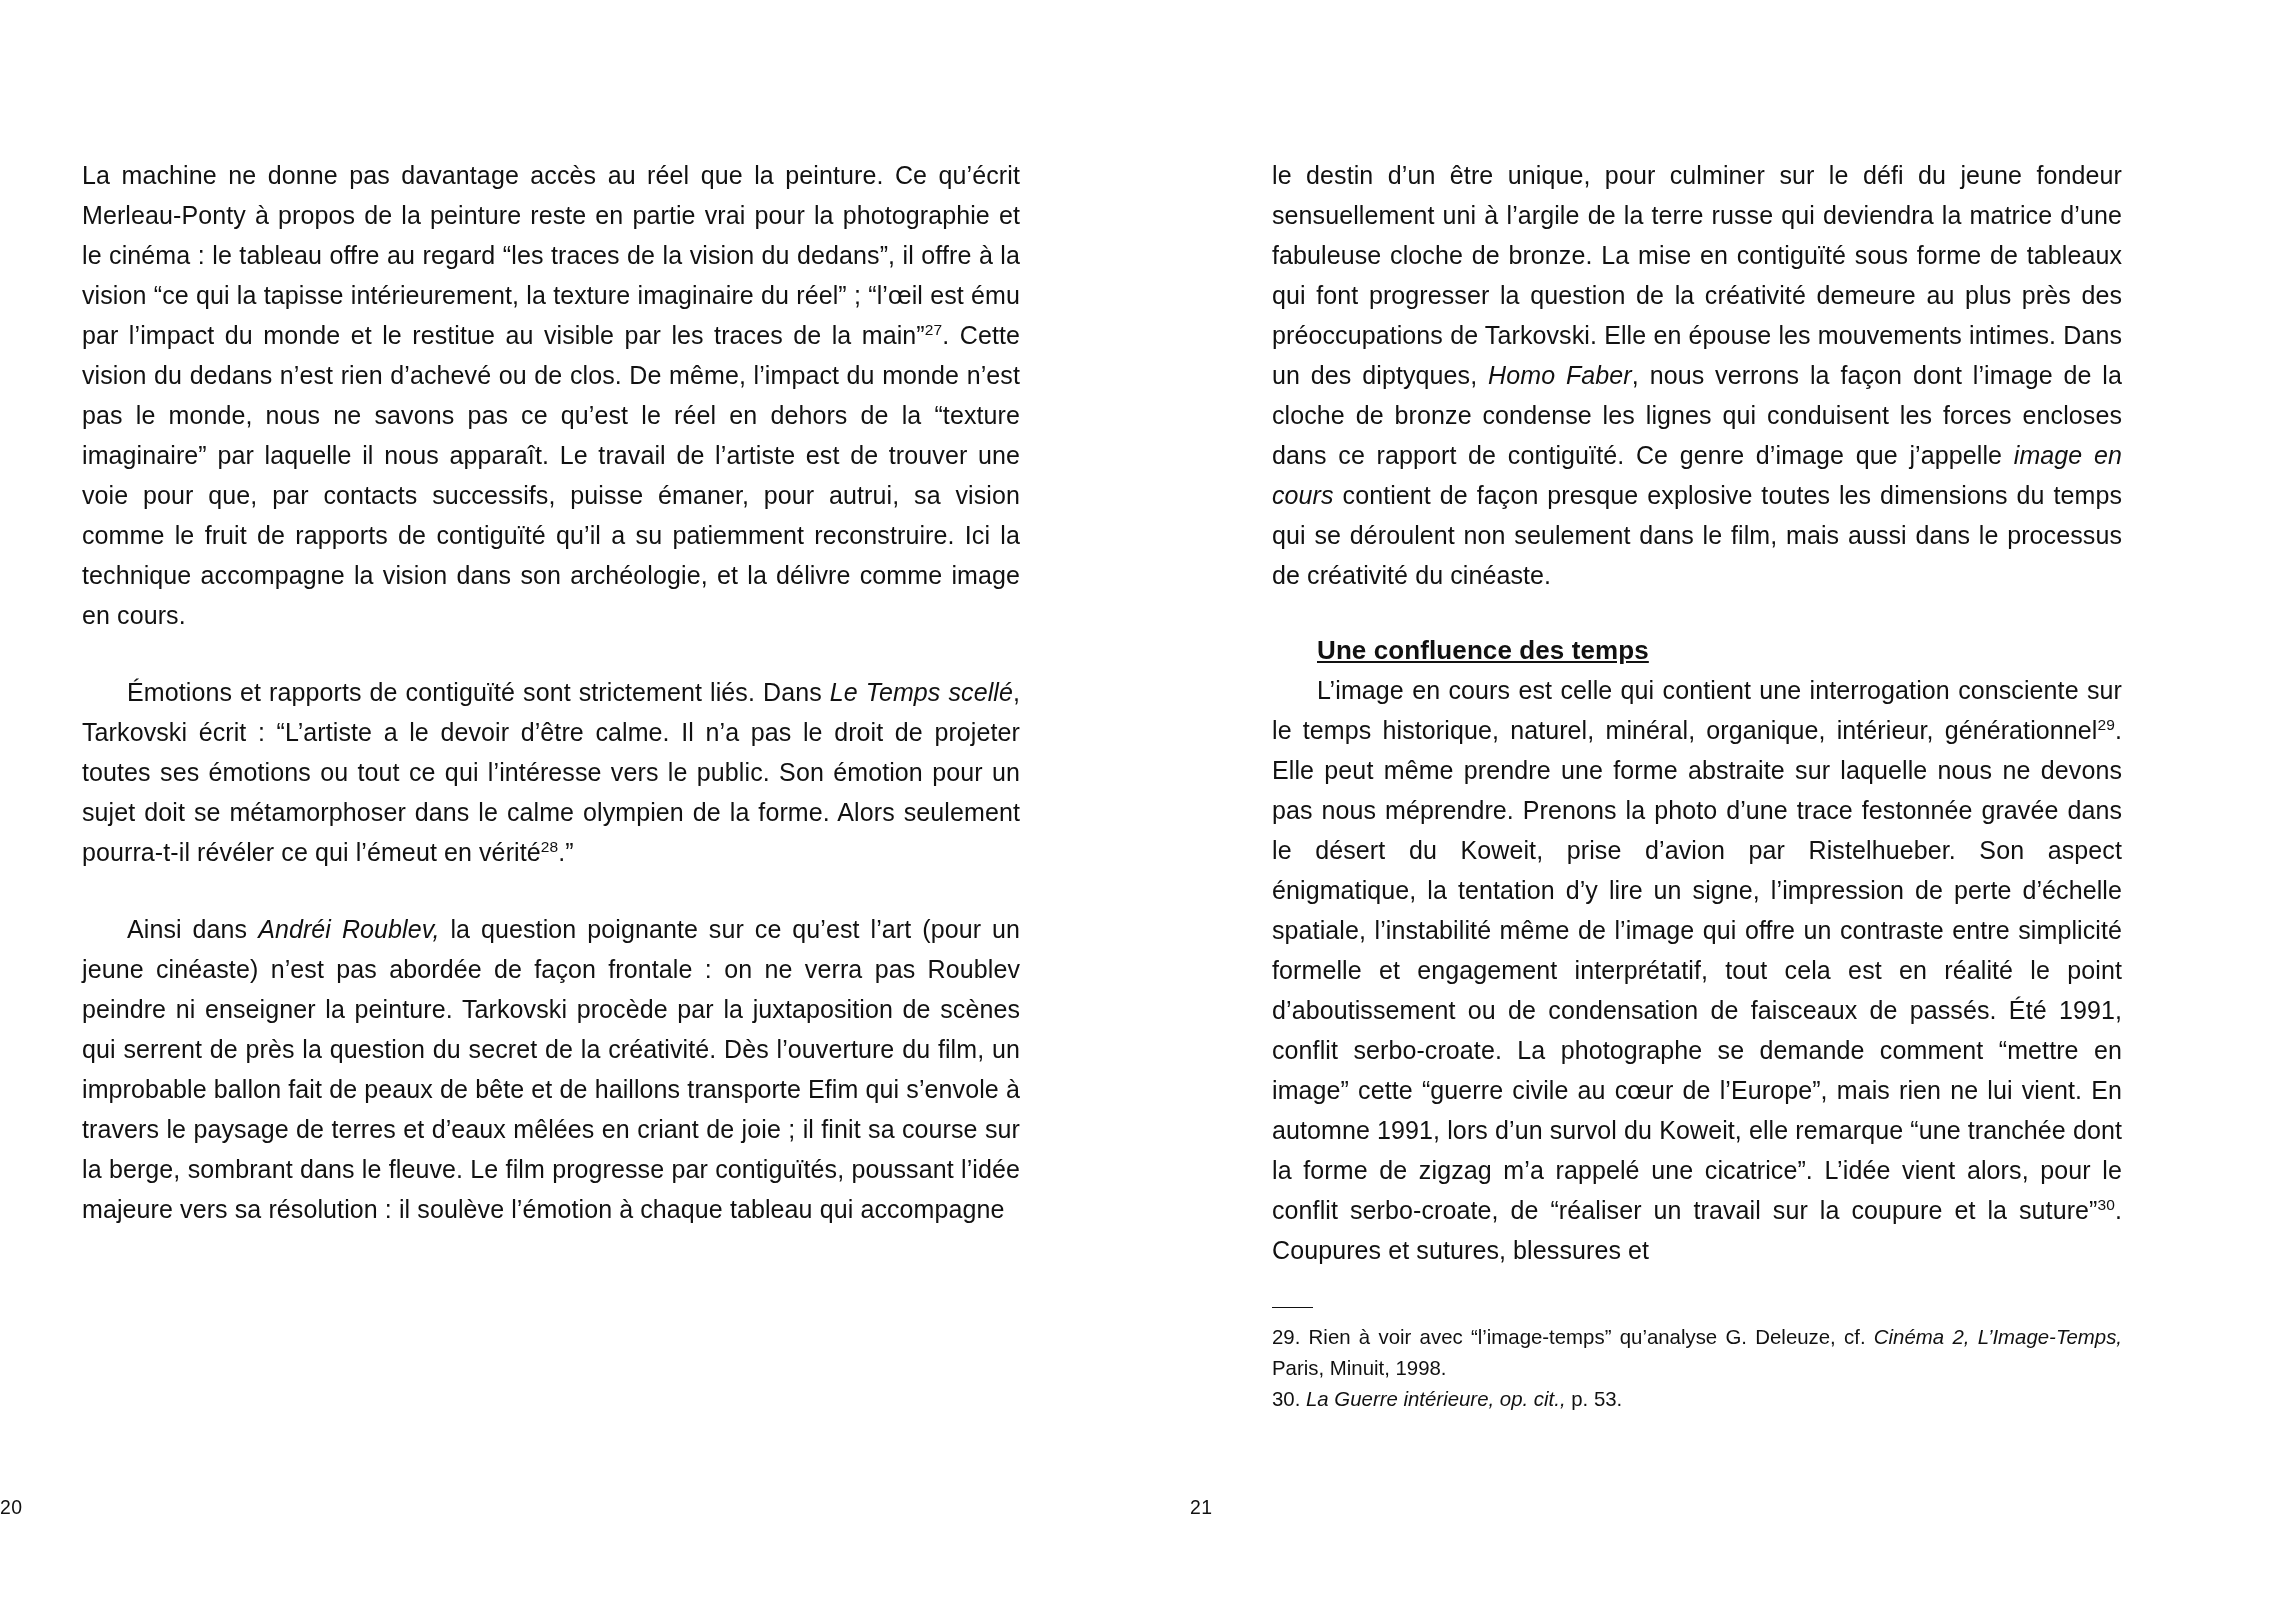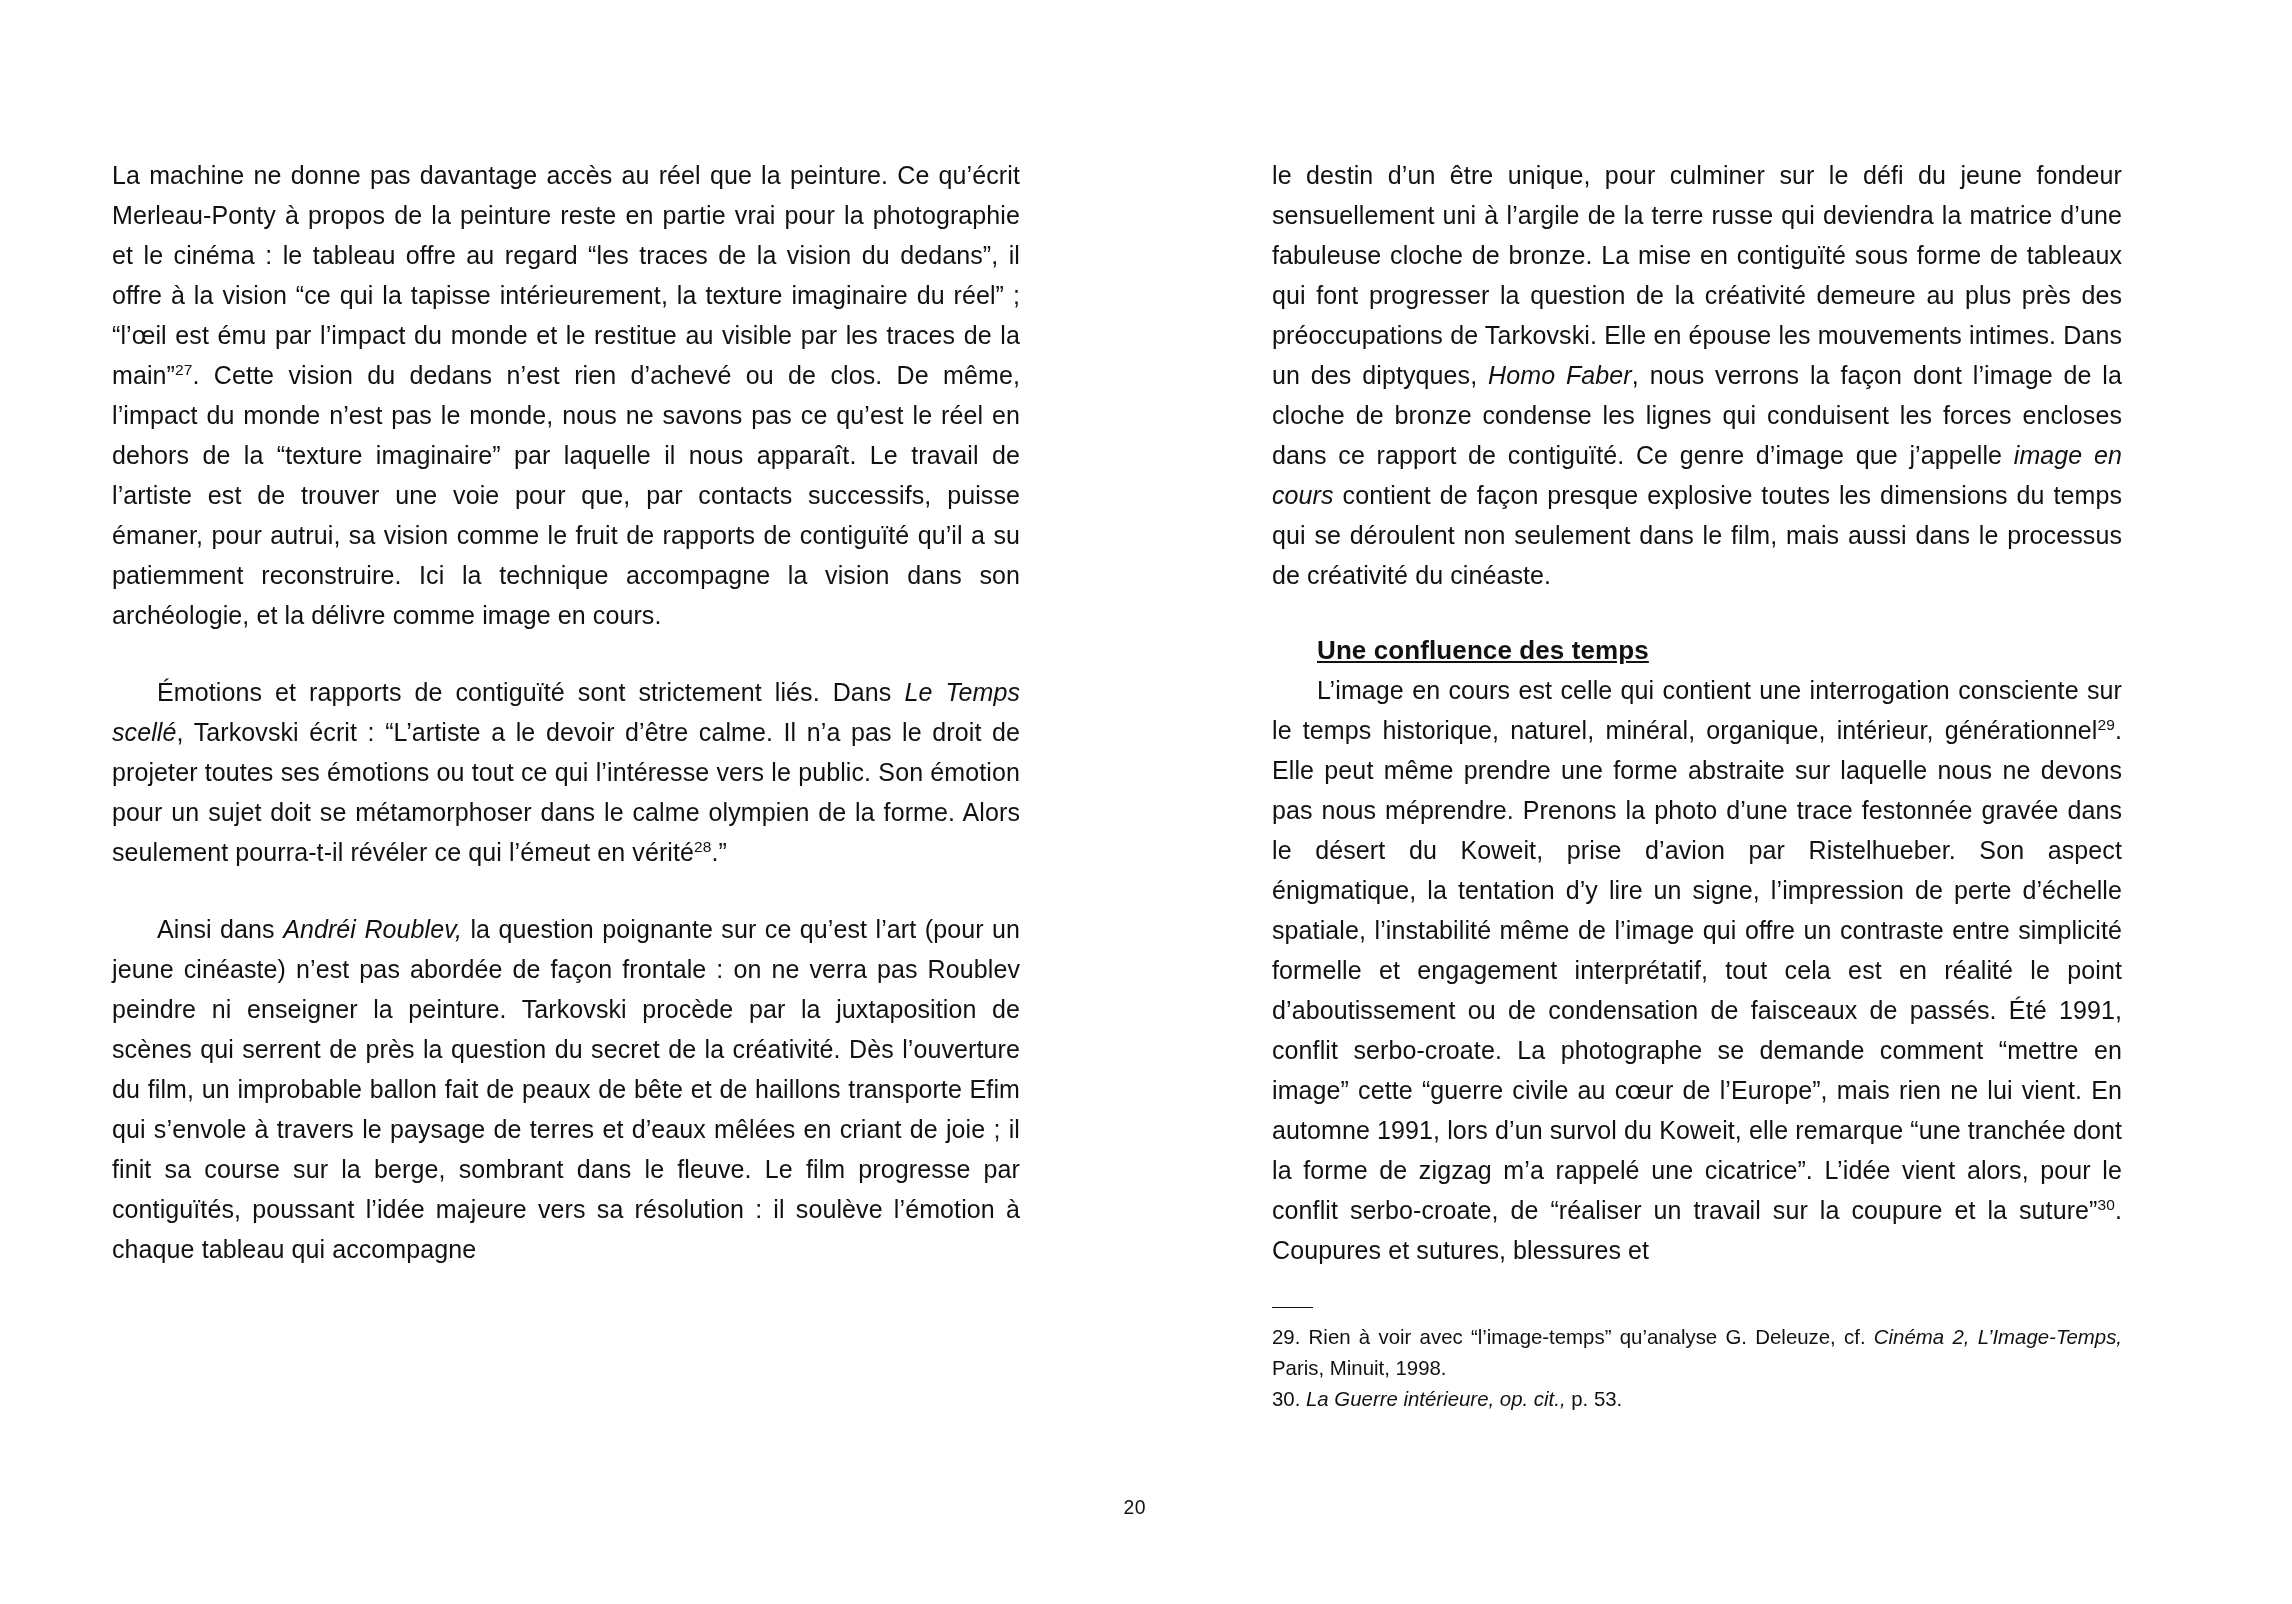--- a/index.html
+++ b/index.html
@@ -22,21 +22,21 @@
     display: flex;
     flex-direction: row;
   }
   .page {
     position: relative;
     width: 1146px;
     height: 1604px;
     box-sizing: border-box;
   }
   .page-left {
-    padding: 155px 126px 0 112px;
+    padding: 155px 126px 0 82px;
   }
   .page-right {
     padding: 155px 170px 8px 126px;
   }
   .textcol {
     width: 100%;
     font-size: 25px;
     line-height: 40px;
     text-align: justify;
     text-justify: inter-word;
@@ -90,21 +90,21 @@
     margin-bottom: 13.6px;
   }
   .footnotes p {
     margin: 0;
   }
   .folio {
     position: absolute;
     bottom: 85px;
     width: 100%;
     left: 0;
-    text-align: right;
+    text-align: left;
     font-size: 19.4px;
     letter-spacing: 0.5px;
   }
   .page-left .folio { padding-right: 44px; }
   .page-right .folio { padding-left: 44px; }
 </style>
 </head>
 <body>
 
 <div class="spread">

